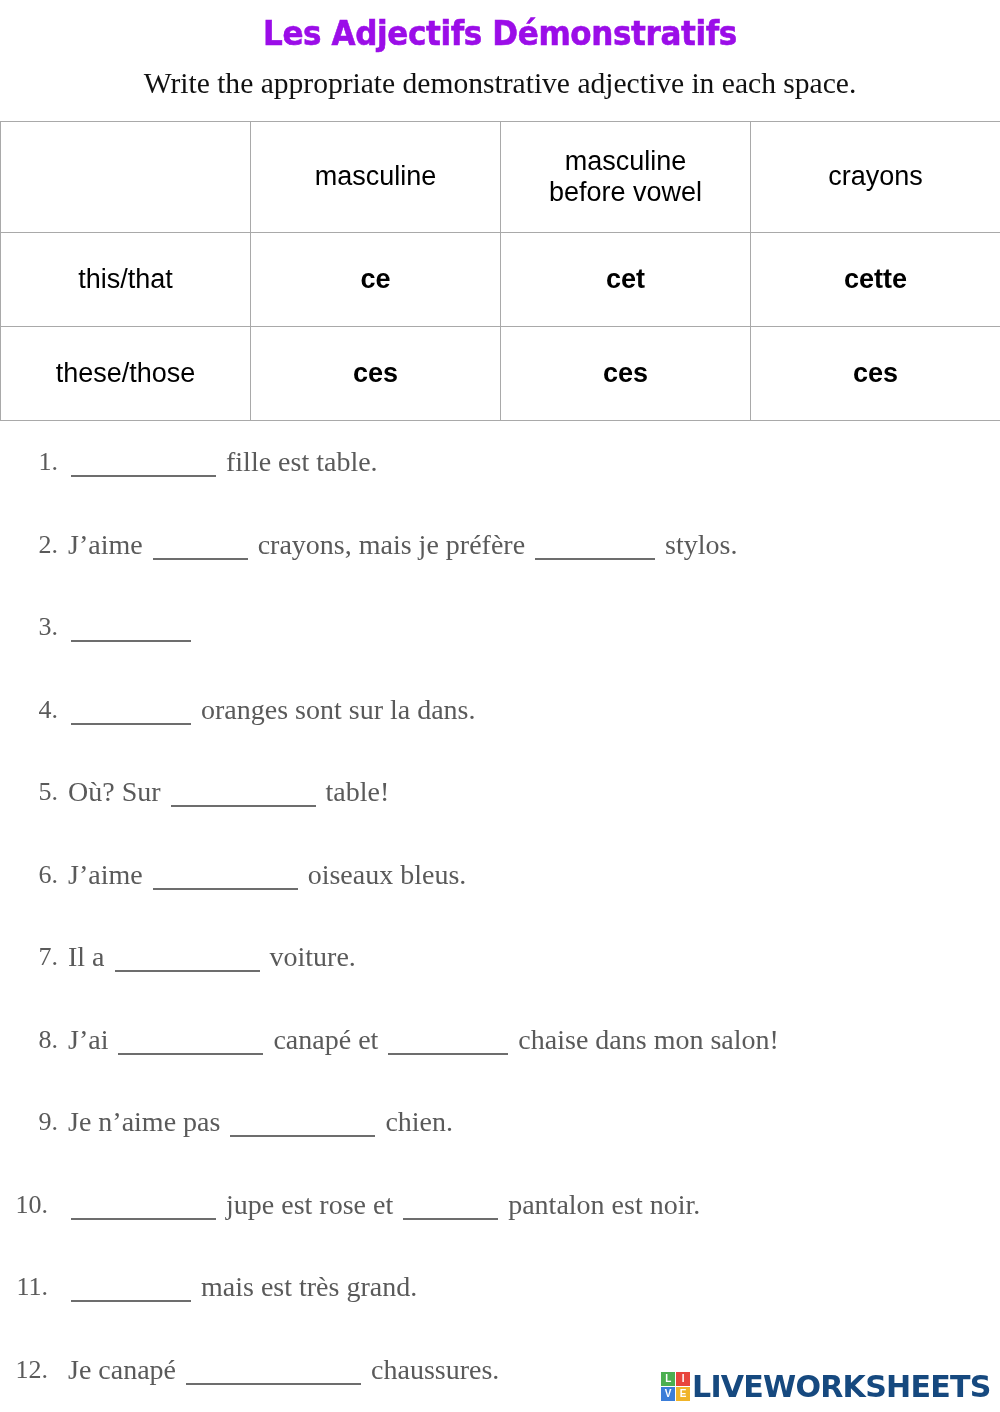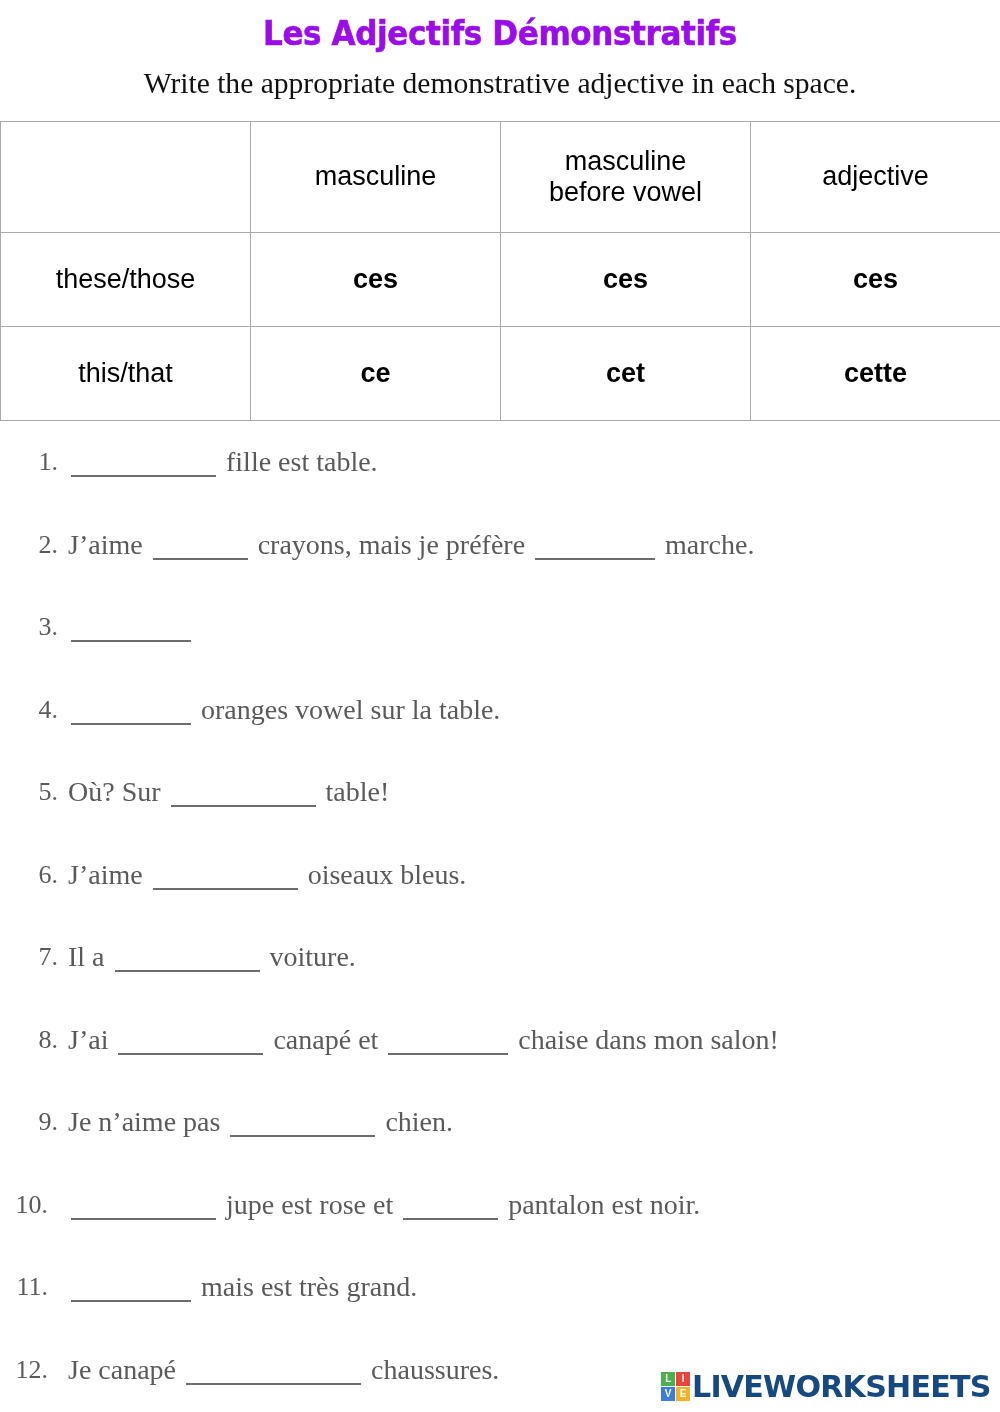--- a/index.html
+++ b/index.html
@@ -184,58 +184,58 @@
         <col class="c3">
     </colgroup>
     <tbody>
       <tr class="head-row">
         <td></td>
         <td>masculine</td>
         <td>
           <span>masculine</span><br>
           <span>before vowel</span>
         </td>
-        <td>adjective</td>
+        <td>crayons</td>
+      </tr>
+      <tr class="body-row">
+        <td class="rowlabel">this/that</td>
+        <td class="val v-ce">ce</td>
+        <td class="val v-cet">cet</td>
+        <td class="val v-cette">cette</td>
       </tr>
       <tr class="body-row">
         <td class="rowlabel">these/those</td>
         <td class="val v-ces">ces</td>
         <td class="val v-ces">ces</td>
         <td class="val v-ces">ces</td>
       </tr>
-      <tr class="body-row">
-        <td class="rowlabel">this/that</td>
-        <td class="val v-ce">ce</td>
-        <td class="val v-cet">cet</td>
-        <td class="val v-cette">cette</td>
-      </tr>
     </tbody>
   </table>
 </div>
 
 <div class="items">
 
   <div class="item narrow-num">
     <span class="num">1.</span>
     <span class="sentence"><span></span><span class="blank b-lg"></span><span> fille est table.</span></span>
   </div>
 
   <div class="item narrow-num">
     <span class="num">2.</span>
-    <span class="sentence"><span>J’aime </span><span class="blank b-sm"></span><span> crayons, mais je préfère </span><span class="blank b-md"></span><span> marche.</span></span>
+    <span class="sentence"><span>J’aime </span><span class="blank b-sm"></span><span> crayons, mais je préfère </span><span class="blank b-md"></span><span> stylos.</span></span>
   </div>
 
   <div class="item narrow-num">
     <span class="num">3.</span>
     <span class="sentence"><span></span><span class="blank b-md"></span></span>
   </div>
 
   <div class="item narrow-num">
     <span class="num">4.</span>
-    <span class="sentence"><span></span><span class="blank b-md"></span><span> oranges vowel sur la table.</span></span>
+    <span class="sentence"><span></span><span class="blank b-md"></span><span> oranges sont sur la dans.</span></span>
   </div>
 
   <div class="item narrow-num">
     <span class="num">5.</span>
     <span class="sentence"><span>Où? Sur </span><span class="blank b-lg"></span><span> table!</span></span>
   </div>
 
   <div class="item narrow-num">
     <span class="num">6.</span>
     <span class="sentence"><span>J’aime </span><span class="blank b-lg"></span><span> oiseaux bleus.</span></span>

